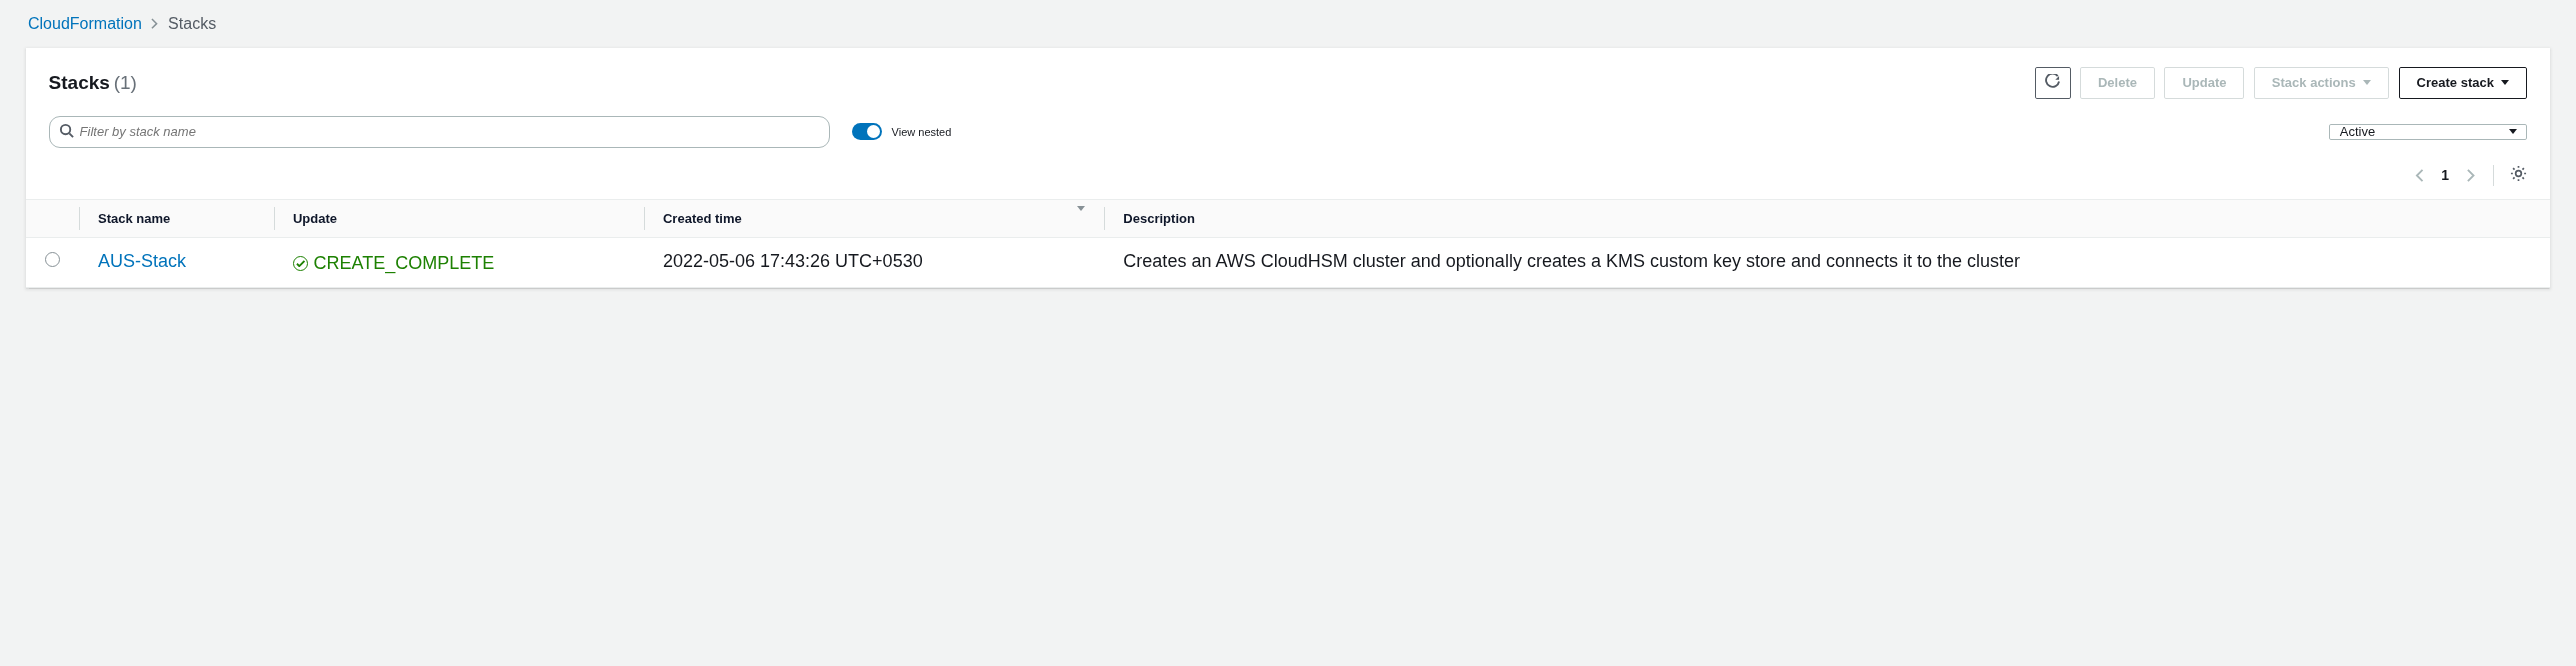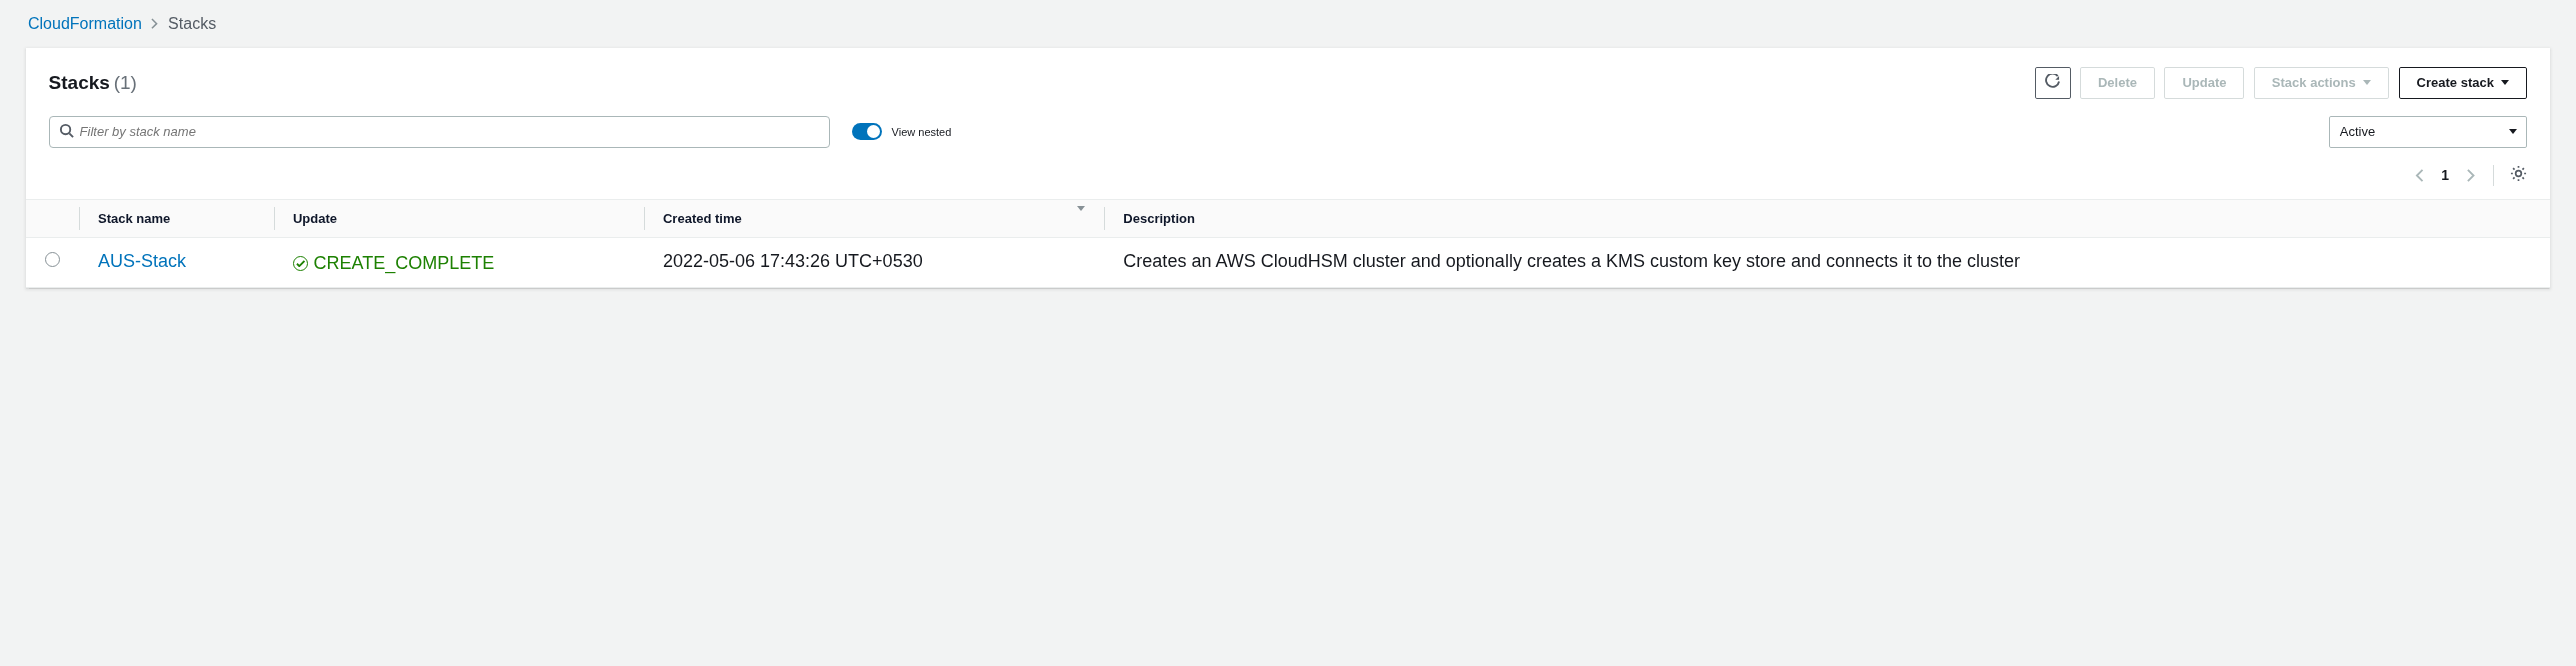--- a/index.html
+++ b/index.html
@@ -86,21 +86,21 @@
       gap: 22.6px;
       margin-bottom: 9.4px;
     }
 
     .search-box {
       flex-shrink: 0;
       width: 781px;
       display: flex;
       align-items: center;
       border: 0.9px solid #aab7b8;
-      border-radius: 4px;
+      border-radius: 11px;
       padding: 0 9.4px;
       height: 32px;
     }
     .search-box input {
       flex: 1;
       border: none;
       outline: none;
       font-size: 13px;
       font-style: italic;
       color: #687078;
@@ -126,21 +126,21 @@
     }
     .toggle-label { font-size: 11px; color: #16191f; }
 
     .select {
       display: flex;
       align-items: center;
       justify-content: space-between;
       border: 0.9px solid #aab7b8;
       border-radius: 1.9px;
       padding: 0 9.4px;
-      height: 32px;
+      height: 16px;
       width: 198px;
       cursor: pointer;
     }
 
     .pagination-row {
       display: flex;
       justify-content: flex-end;
       align-items: center;
       gap: 17px;
       padding: 7.5px 0 13px 0;

